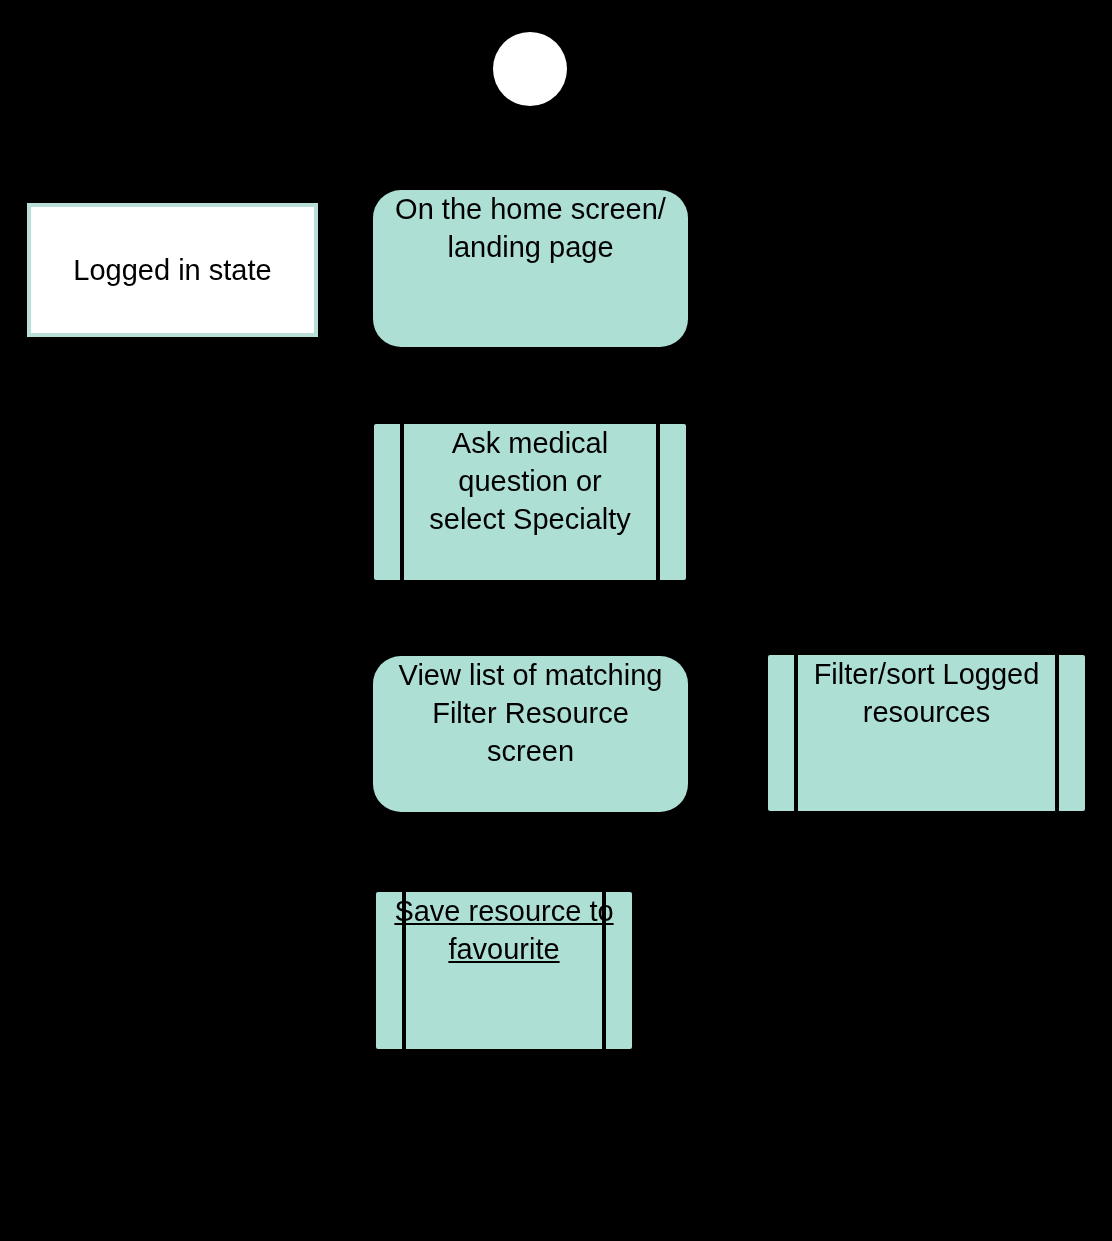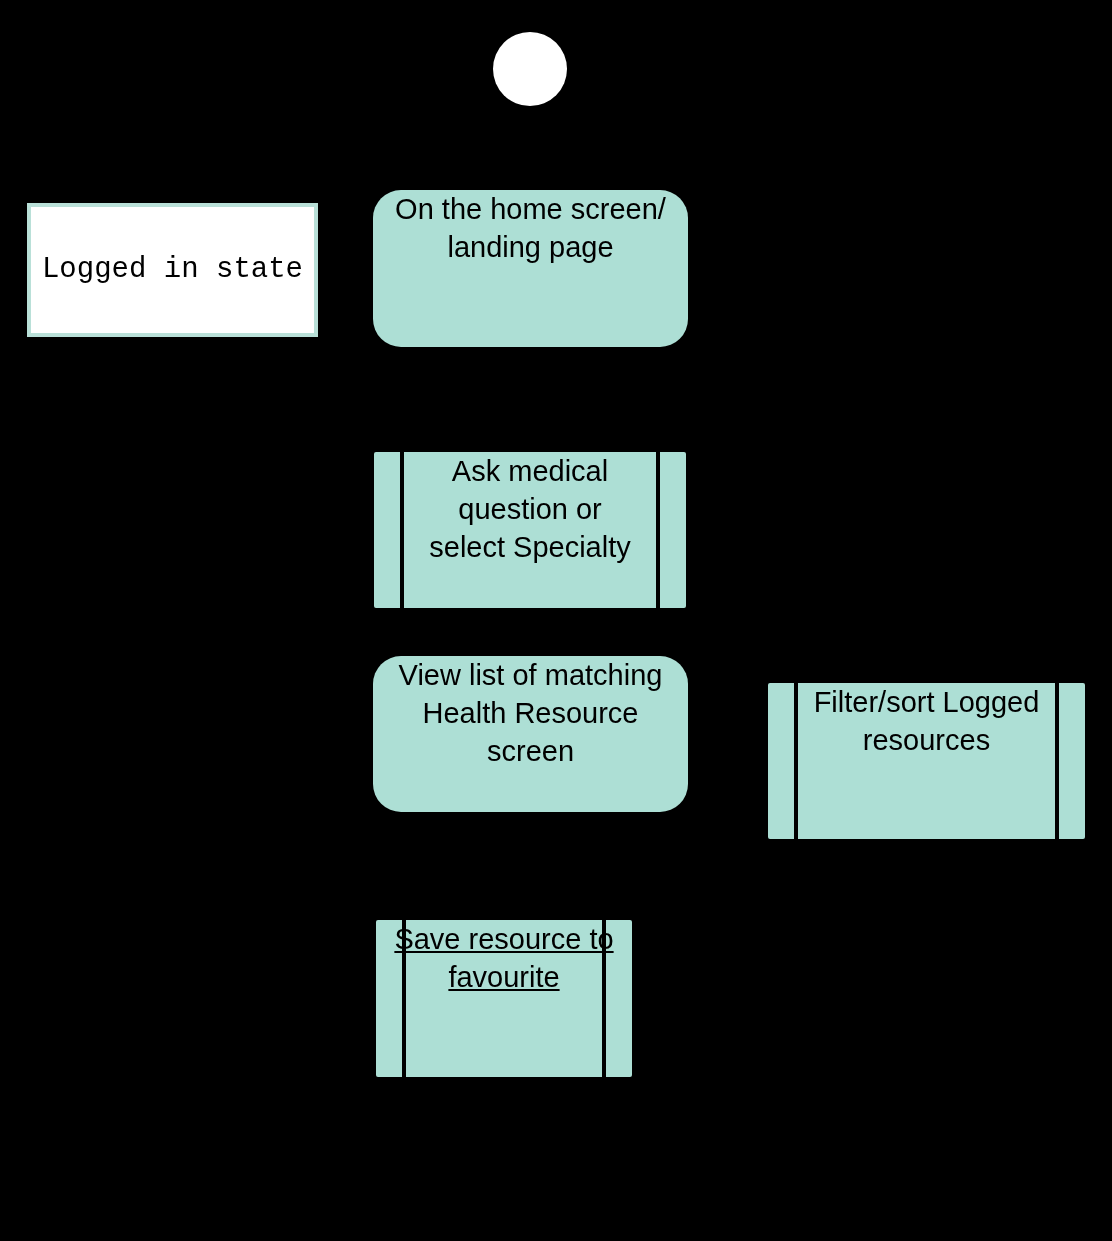--- a/index.html
+++ b/index.html
@@ -30,32 +30,31 @@
     left: 27px;
     top: 203px;
     width: 291px;
     height: 134px;
     box-sizing: border-box;
     background: #ffffff;
     border: 4px solid #b9e0d8;
     display: flex;
     align-items: center;
     justify-content: center;
-    font-family: Liberation Mono, monospace;
   }
   .node {
     position: absolute;
     background: #addfd5;
     display: flex;
     align-items: flex-start;
     justify-content: center;
     box-sizing: border-box;
   }
   .node.rounded { border-radius: 28px; }
-  .node.process { border-radius: 2px; margin-top: 28px; }
+  .node.process { border-radius: 2px; }
   .lbl {
     font-size: 29px;
     line-height: 38px;
     text-align: center;
     white-space: pre-line;
     color: #000000;
   }
   .bar {
     position: absolute;
     top: 0;
@@ -91,21 +90,21 @@
   <div class="node process" id="n-ask">
     <span class="bar bar-l"></span>
     <span class="lbl">Ask medical
 question or
 select Specialty</span>
     <span class="bar bar-r"></span>
   </div>
 
   <div class="node rounded" id="n-view">
     <span class="lbl">View list of matching
-Health Resource
+Filter Resource
 screen</span>
   </div>
 
   <div class="node process" id="n-filter">
     <span class="bar bar-l"></span>
     <span class="lbl">Filter/sort Logged
 resources</span>
     <span class="bar bar-r"></span>
   </div>
 

